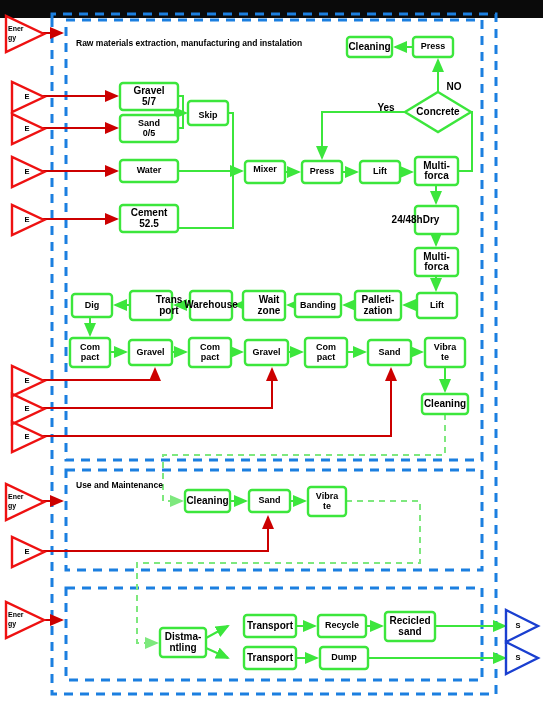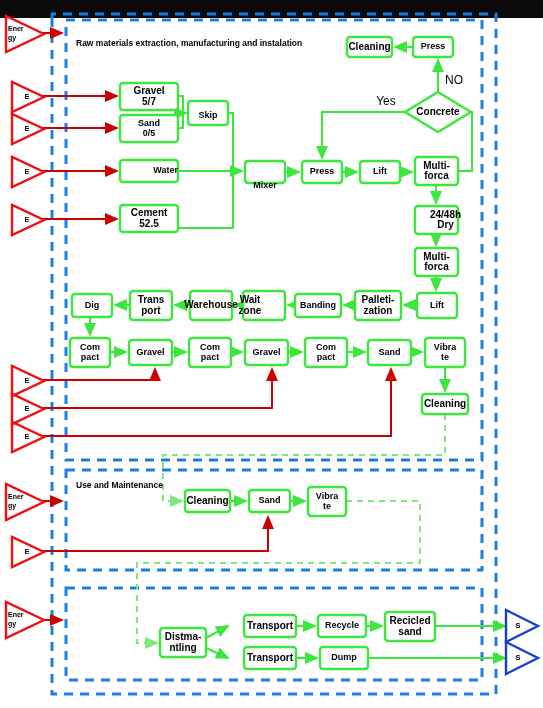--- a/index.html
+++ b/index.html
@@ -8,21 +8,21 @@
   #stage{position:absolute;left:0;top:0;width:543px;height:708px;}
   #svgroot{position:absolute;left:0;top:0;width:543px;height:708px;}
   .lbl{position:absolute;display:flex;align-items:center;justify-content:center;
        text-align:center;line-height:1.05;color:#000;font-weight:bold;
        pointer-events:none;}
   .boxlbl{font-size:9px;}
   .boxlbl.sm{font-size:10px;}
   .sectitle{font-size:8.5px;font-weight:bold;color:#000;}
   .tri-lbl{font-size:7.5px;font-weight:bold;color:#000;}
   .tri-lbl.two{font-size:7px;line-height:1.25;}
-  .yn{font-size:12px;font-weight:normal;color:#000;}
+  .yn{font-size:10px;font-weight:bold;color:#000;margin-top:7px;}
   .topbar{position:absolute;left:0;top:0;width:543px;height:18px;background:#0a0a0a;}
 </style>
 </head>
 <body>
 
 <div id="stage">
   <div class="topbar"></div>
 
   <svg id="svgroot" viewBox="0 0 543 708">
     <defs>
@@ -266,28 +266,28 @@
         <span>Gravel</span>
         <span>5/7</span>
       </div>
       <div class="lbl boxlbl" style="left: 120px; top: 115px; width: 58px; height: 27px; flex-direction: column;">
         <span>Sand</span>
         <span>0/5</span>
       </div>
       <div class="lbl boxlbl" style="left: 188px; top: 101px; width: 40px; height: 30px; flex-direction: column;">
         <span>Skip</span>
       </div>
-      <div class="lbl boxlbl" style="left: 120px; top: 160px; width: 58px; height: 22px; flex-direction: column; align-items: flex-end;">
+      <div class="lbl boxlbl" style="left: 120px; top: 160px; width: 58px; height: 22px; flex-direction: column;">
         <span>Water</span>
       </div>
       <div class="lbl boxlbl sm" style="left: 120px; top: 205px; width: 58px; height: 27px; flex-direction: column;">
         <span>Cement</span>
         <span>52.5</span>
       </div>
-      <div class="lbl boxlbl" style="left: 245px; top: 177px; width: 40px; height: 18px; flex-direction: column;">
+      <div class="lbl boxlbl" style="left: 245px; top: 161px; width: 40px; height: 18px; flex-direction: column;">
         <span>Mixer</span>
       </div>
       <div class="lbl boxlbl" style="left: 302px; top: 161px; width: 40px; height: 22px; flex-direction: column;">
         <span>Press</span>
       </div>
       <div class="lbl boxlbl" style="left: 360px; top: 161px; width: 40px; height: 22px; flex-direction: column;">
         <span>Lift</span>
       </div>
       <div class="lbl boxlbl sm" style="left: 415px; top: 157px; width: 43px; height: 28px; flex-direction: column;">
         <span>Multi-</span>
@@ -295,47 +295,47 @@
       </div>
       <div class="lbl boxlbl sm" style="left: 405px; top: 92px; width: 66px; height: 40px; flex-direction: column;">
         <span>Concrete</span>
       </div>
       <div class="lbl boxlbl" style="left: 413px; top: 37px; width: 40px; height: 20px; flex-direction: column;">
         <span>Press</span>
       </div>
       <div class="lbl boxlbl sm" style="left: 347px; top: 37px; width: 45px; height: 20px; flex-direction: column;">
         <span>Cleaning</span>
       </div>
-      <div class="lbl boxlbl sm" style="left: 430px; top: 206px; width: 31px; height: 28px; flex-direction: column;">
+      <div class="lbl boxlbl sm" style="left: 400px; top: 206px; width: 31px; height: 28px; ">
         <span>24/48h</span>
         <span>Dry</span>
       </div>
       <div class="lbl boxlbl sm" style="left: 415px; top: 248px; width: 43px; height: 28px; flex-direction: column;">
         <span>Multi-</span>
         <span>forca</span>
       </div>
       <div class="lbl boxlbl" style="left: 417px; top: 293px; width: 40px; height: 25px; flex-direction: column;">
         <span>Lift</span>
       </div>
       <div class="lbl boxlbl sm" style="left: 355px; top: 291px; width: 46px; height: 29px; flex-direction: column;">
         <span>Palleti-</span>
         <span>zation</span>
       </div>
       <div class="lbl boxlbl" style="left: 295px; top: 294px; width: 46px; height: 23px; flex-direction: column;">
         <span>Banding</span>
       </div>
-      <div class="lbl boxlbl sm" style="left: 229px; top: 291px; width: 42px; height: 29px; flex-direction: column;">
+      <div class="lbl boxlbl sm" style="left: 248px; top: 291px; width: 42px; height: 29px; flex-direction: column;">
         <span>Wait</span>
         <span>zone</span>
       </div>
       <div class="lbl boxlbl sm" style="left: 190px; top: 291px; width: 42px; height: 29px; flex-direction: row;">
         <span>Ware</span>
         <span>house</span>
       </div>
-      <div class="lbl boxlbl sm" style="left: 130px; top: 291px; width: 42px; height: 29px; flex-direction: column;">
+      <div class="lbl boxlbl sm" style="left: 130px; top: 291px; width: 42px; height: 29px; flex-direction: column; padding-left: 18px;">
         <span>Trans</span>
         <span>port</span>
       </div>
       <div class="lbl boxlbl" style="left: 72px; top: 294px; width: 40px; height: 23px; flex-direction: column;">
         <span>Dig</span>
       </div>
       <div class="lbl boxlbl" style="left: 70px; top: 338px; width: 40px; height: 29px; flex-direction: column;">
         <span>Com</span>
         <span>pact</span>
       </div>

